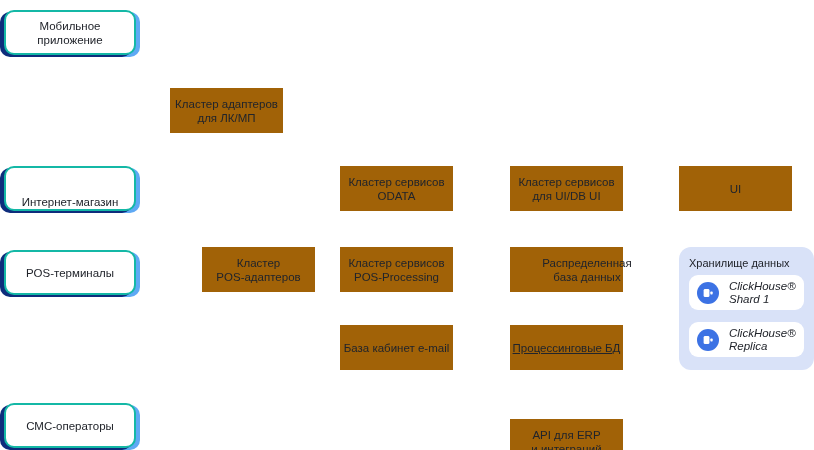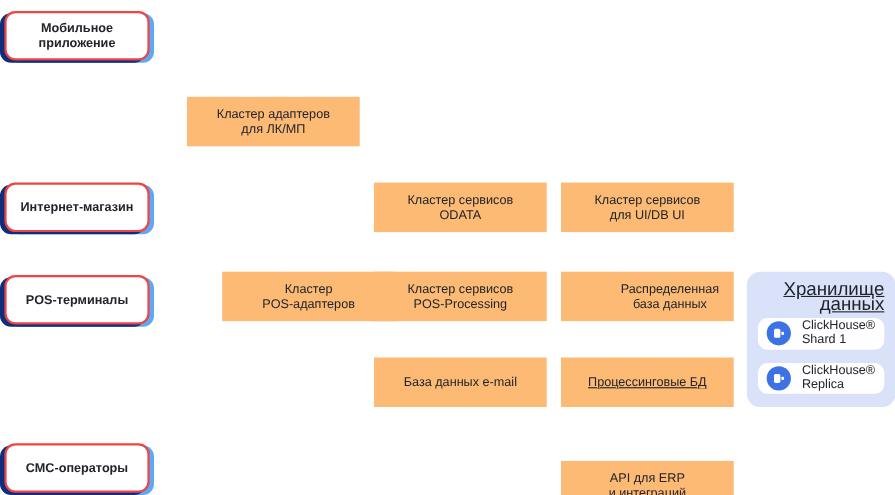--- a/index.html
+++ b/index.html
@@ -16,54 +16,53 @@
     display:flex;align-items:center;justify-content:center;
     box-sizing:border-box;
     font-size:11.5px;line-height:14px;
     text-align:center;
   }
   .label{white-space:pre-line;}
   
   .card{
     width:132px;height:45px;
     background:#ffffff;
-    border:2px solid #ef4444;
+    border:2px solid #14b8a6;
     border-radius:10px;
     box-shadow:-4px 2px 0 0 #0E2D7C, 4px 2px 0 0 #5FA9F4;
-    font-weight:bold;
   }
   
   .svc{
-    width:157px;height:45px;
-    background:#fdba74;
+    width:113px;height:45px;
+    background:#a16207;
     border-radius:0;
   }
   
   .storage{
     position:absolute;
     box-sizing:border-box;
     width:135px;height:123px;
     background:#D9E2F8;
     border-radius:12px;
     display:flex;flex-direction:column;
     padding:9px 10px 0 10px;
   }
   .storage-title{
-    font-size:17px;line-height:14px;text-align:right;
+    font-size:11px;line-height:14px;text-align:left;
     margin-bottom:5px;
-    text-decoration:underline;
   }
   .sub{
     display:flex;align-items:center;
     background:#ffffff;
     border-radius:9px;
     height:35px;
     padding:0 8px;
     margin-bottom:12px;
     box-sizing:border-box;
+    font-style:italic;
   }
   .sub .txt{
     font-size:11.5px;line-height:13px;text-align:left;
     white-space:pre-line;
     margin-left:10px;
   }
   .circle{
     flex:0 0 auto;
     width:22px;height:22px;border-radius:50%;
     background:#3C72E4;
@@ -71,21 +70,21 @@
   }
 </style>
 </head>
 <body>
 
 <div id="canvas">
 
   <div class="node card" style="left:4px;top:10px;">
       <span class="label">Мобильное приложение</span>
     </div>
-  <div class="node card" style="left:4px;top:166px;">
+  <div class="node card" style="left:4px;top:166px;align-items:flex-end;">
       <span class="label">Интернет-магазин</span>
     </div>
   <div class="node card" style="left:4px;top:250px;">
       <span class="label">POS-терминалы</span>
     </div>
   <div class="node card" style="left:4px;top:403px;">
       <span class="label">СМС-операторы</span>
     </div>
 
   <div class="node svc" style="left:170px;top:88px;">
@@ -99,39 +98,42 @@
 
   <div class="node svc" style="left:340px;top:166px;">
       <span class="label">Кластер сервисов
 ODATA</span>
     </div>
   <div class="node svc" style="left:340px;top:247px;">
       <span class="label">Кластер сервисов
 POS-Processing</span>
     </div>
   <div class="node svc" style="left:340px;top:325px;">
-      <span class="label">База данных e-mail</span>
+      <span class="label">База кабинет e-mail</span>
     </div>
 
   <div class="node svc" style="left:510px;top:166px;">
       <span class="label">Кластер сервисов
 для UI/DB UI</span>
     </div>
   <div class="node svc" style="left:510px;top:247px;padding-left:41px;">
       <span class="label">Распределенная
 база данных</span>
     </div>
   <div class="node svc" style="left:510px;top:325px;text-decoration:underline;">
       <span class="label">Процессинговые БД</span>
     </div>
   <div class="node svc" style="left:510px;top:419px;">
       <span class="label">API для ERP
 и интеграций</span>
     </div>
 
+  <div class="node svc" style="left:679px;top:166px;">
+      <span class="label">UI</span>
+    </div>
 
   <div class="storage" style="left:679px;top:247px;">
     <div class="storage-title">Хранилище данных</div>
 
     <div class="sub">
       <span class="circle">
         <svg width="14" height="14" viewBox="0 0 24 24" aria-hidden="true">
           <rect x="4.5" y="5" width="10" height="14" rx="2.5" fill="#ffffff"></rect>
           <rect x="16" y="9.5" width="4" height="5" rx="1.2" fill="#ffffff"></rect>
         </svg>

